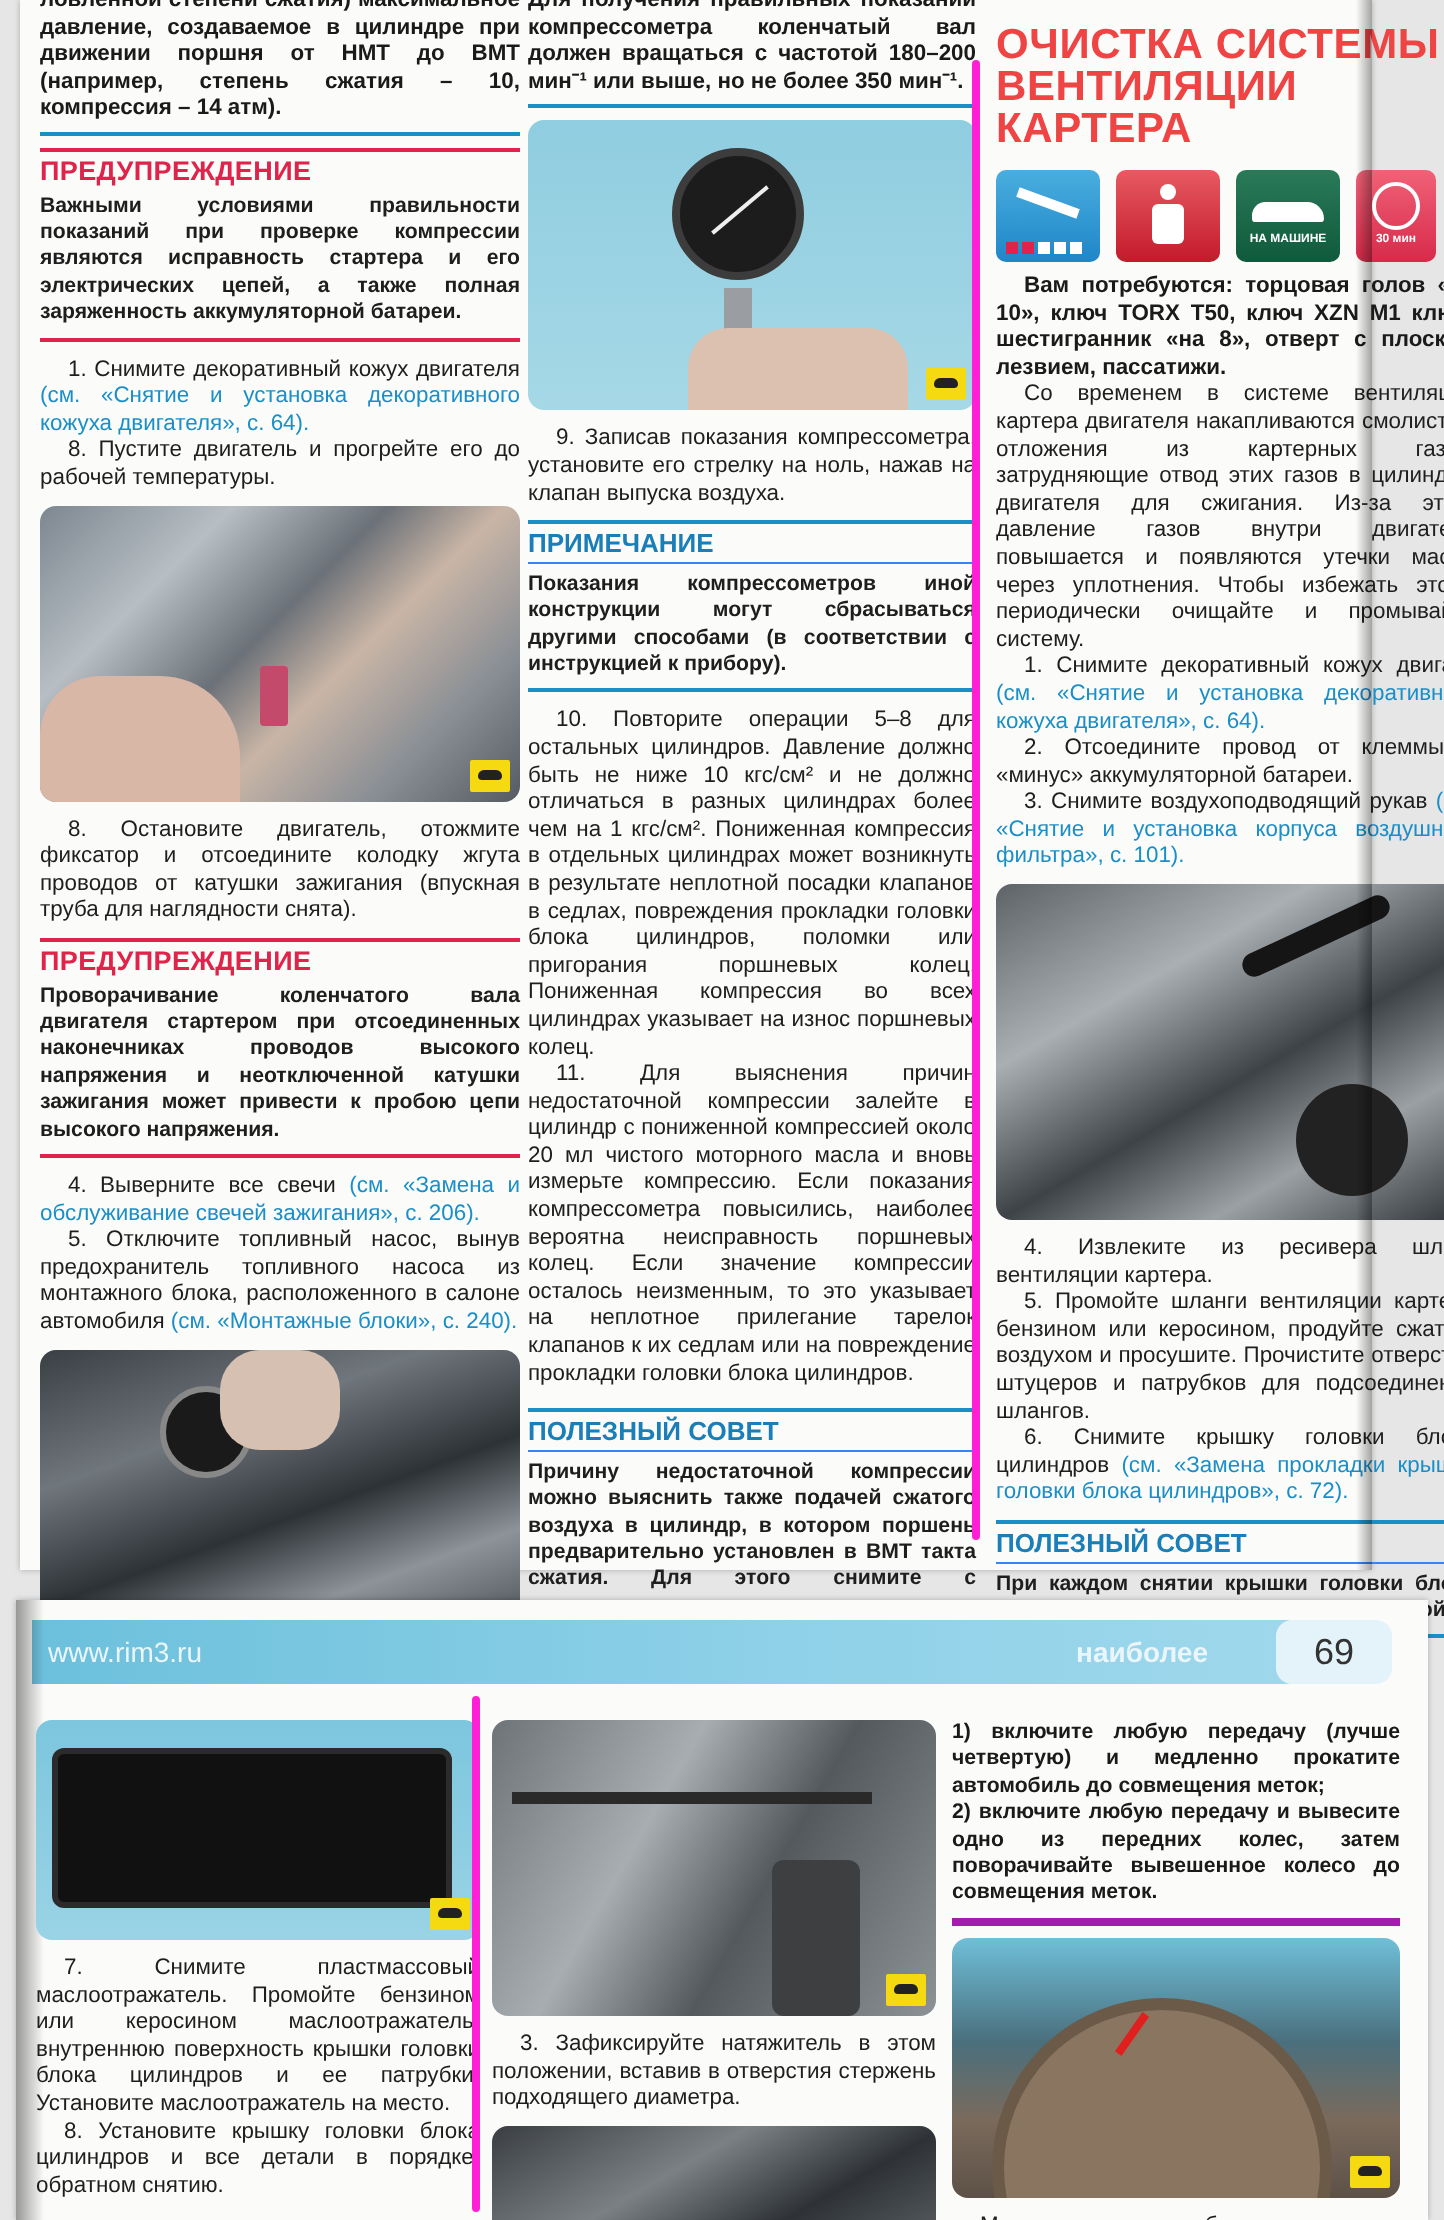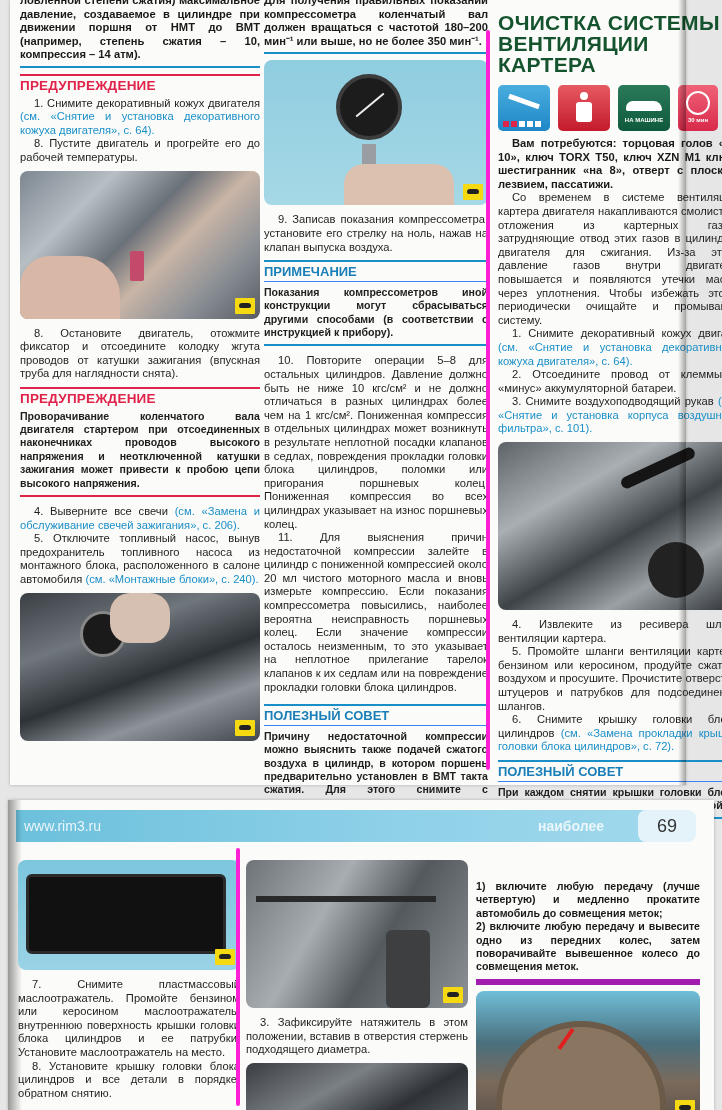--- a/index.html
+++ b/index.html
@@ -32,21 +32,21 @@
   .note-body { font-weight: bold; font-size: 10.6px; line-height: 13.4px; padding-bottom: 5px; border-bottom: 2px solid #1a8fc7; margin-bottom: 8px; text-align: justify; }
   .photo {
     position: relative; border-radius: 8px; overflow: hidden; margin: 6px 0 8px 0;
   }
   .badge {
     position: absolute; right: 5px; bottom: 5px; width: 20px; height: 16px;
     background: #f5d911; border-radius: 1px;
   }
   .badge::after { content: ""; position: absolute; left: 4px; top: 5px; width: 12px; height: 5px; background: #222; border-radius: 3px 3px 2px 2px; }
   .magenta-bar { position: absolute; width: 4px; background: #ff1fd5; border-radius: 2px; }
-  .title-big { color: #14532d; font-weight: bold; font-size: 21px; line-height: 21px; letter-spacing: 0.3px; }
+  .title-big { color: #ef4444; font-weight: bold; font-size: 21px; line-height: 21px; letter-spacing: 0.3px; }
   .icon-row { display: flex; gap: 8px; margin: 10px 0 6px 0; }
   .icon-tile { width: 52px; height: 46px; border-radius: 5px; position: relative; overflow: hidden; }
   .icon-label { position: absolute; bottom: 3px; left: 0; right: 0; text-align: center; font-size: 6px; font-weight: bold; color: #fff; }
   .header-band {
     position: absolute; left: 8px; top: 10px; width: 640px; height: 32px;
     background: linear-gradient(90deg, #6cc0dc, #8fd1e8 60%, #9fd8ec);
     border-radius: 0 8px 8px 0;
   }
   .site { position: absolute; left: 16px; top: 18px; color: #eaf6fb; font-size: 14px; }
   .section-name { position: absolute; left: 530px; top: 18px; color: #eaf6fb; font-size: 14px; font-weight: bold; }
@@ -54,20 +54,21 @@
 </style>
 </head>
 <body>
 
 <div class="page" id="page1">
 
   <div class="col" style="left:10px; top:-6px; width:240px;">
     <p class="bold" style="text-align:justify; padding-bottom:4px; border-bottom:2px solid #1a8fc7;">ловленной степени сжатия) максимальное давление, создаваемое в цилиндре при движении поршня от НМТ до ВМТ (например, степень сжатия – 10, компрессия – 14 атм).</p>
 
     <div class="warn-head">ПРЕДУПРЕЖДЕНИЕ</div>
+    <p class="warn-body">Важными условиями правильности показаний при проверке компрессии являются исправность стартера и его электрических цепей, а также полная заряженность аккумуляторной батареи.</p>
 
     <p class="para"><span>1. Снимите декоративный кожух двигателя </span><a class="link">(см. «Снятие и установка декоративного кожуха двигателя», с. 64).</a></p>
     <p class="para">8. Пустите двигатель и прогрейте его до рабочей температуры.</p>
 
     <div class="photo" style="height:148px; background: linear-gradient(135deg,#7d8790 0%,#b7bec4 25%,#6b7178 45%,#c9b5a6 60%,#8a8f95 80%,#555b60 100%);">
       <div style="position:absolute; left:0; top:85px; width:100px; height:63px; background:#d9b7a6; border-radius:30px 40px 0 0;"></div>
       <div style="position:absolute; left:110px; top:80px; width:14px; height:30px; background:#c34a6a; border-radius:2px;"></div>
       <span class="badge"></span>
     </div>
 
@@ -185,21 +186,21 @@
     <div class="photo" style="height:148px; margin-top:0; background:linear-gradient(120deg,#6e7377,#a8adb1 35%,#54595d 60%,#8d9296 100%);">
       <div style="position:absolute; left:10px; top:36px; width:180px; height:6px; background:#2a2a2a;"></div>
       <div style="position:absolute; left:140px; top:70px; width:44px; height:78px; background:#3d3f41; border-radius:6px;"></div>
       <span class="badge"></span>
     </div>
     <p class="para">3. Зафиксируйте натяжитель в этом положении, вставив в отверстия стержень подходящего диаметра.</p>
     <div class="photo" style="height:60px; background:linear-gradient(150deg,#3a3e42,#7b8085 40%,#2e3236 70%,#5a5f63);"></div>
   </div>
 
   <div class="col" style="left:468px; top:60px; width:224px;">
-    <p class="bold" style="white-space:pre-line; text-align:justify; font-size:10.6px; line-height:13.4px; padding-bottom:5px; border-bottom:6px solid #a21caf;margin-top:20px;">1) включите любую передачу (лучше четвертую) и медленно прокатите автомобиль до совмещения меток;
+    <p class="bold" style="white-space:pre-line; text-align:justify; font-size:10.6px; line-height:13.4px; padding-bottom:5px; border-bottom:4px solid #a21caf;">1) включите любую передачу (лучше четвертую) и медленно прокатите автомобиль до совмещения меток;
 2) включите любую передачу и вывесите одно из передних колес, затем поворачивайте вывешенное колесо до совмещения меток.</p>
     <div class="photo" style="height:130px; background:linear-gradient(180deg,#6fbfd8,#4a6f7d 40%,#7a6a5c 70%,#5d5147);">
       <div style="position:absolute; left:20px; top:30px; width:170px; height:170px; border-radius:50%; background:#8a7560; border:6px solid #6b5a48;"></div>
       <div style="position:absolute; left:88px; top:36px; width:4px; height:24px; background:#e0201e; transform:rotate(35deg);"></div>
       <span class="badge"></span>
     </div>
     <p class="para">Метка на зубчатом шкиве распределитель-</p>
   </div>
 </div>
 

